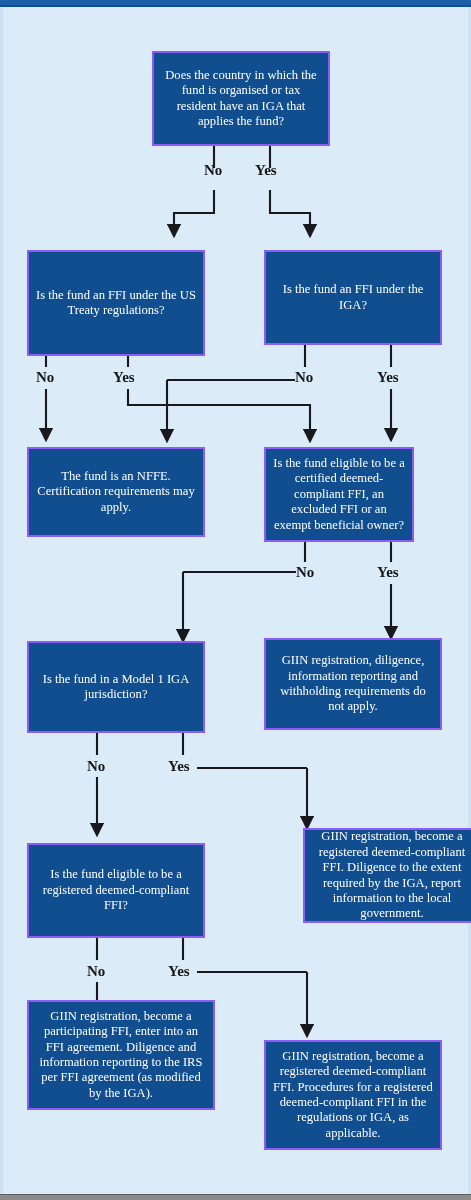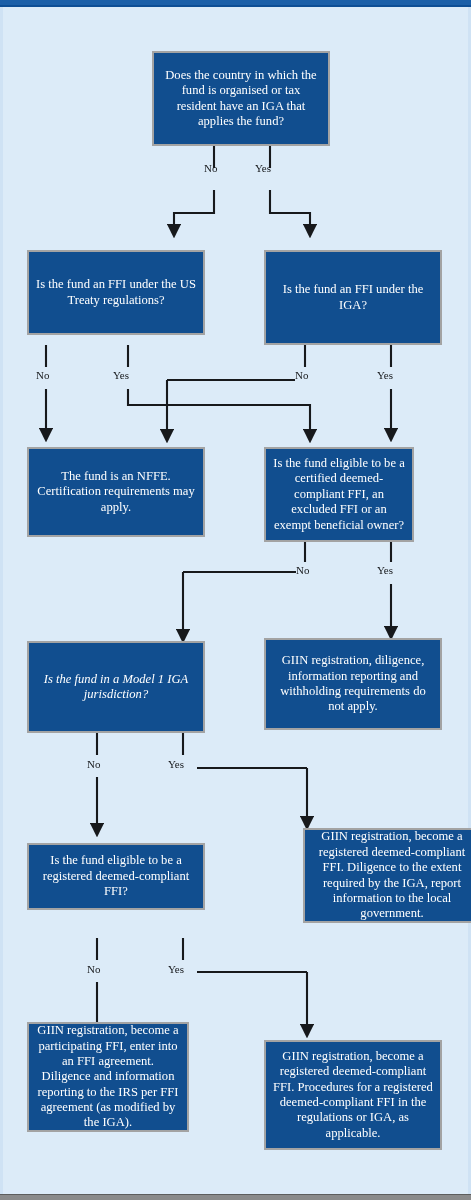--- a/index.html
+++ b/index.html
@@ -47,21 +47,21 @@
     position: absolute;
     right: 0; top: 7px; bottom: 6px;
     width: 3px;
     background: #cfe2f4;
   }
 
   .node {
     position: absolute;
     box-sizing: border-box;
     background: #114e8f;
-    border: 2px solid #a3a3a3;
+    border: 2px solid #8b5cf6;
     color: #ffffff;
     display: flex;
     align-items: center;
     justify-content: center;
     text-align: center;
     line-height: 1.22;
     font-size: 12.6px;
     padding: 4px 7px;
   }
   .node span {
@@ -72,24 +72,25 @@
     position: absolute;
     left: 0;
     top: 0;
     width: 471px;
     height: 1200px;
     pointer-events: none;
   }
 
   .edge-label {
     position: absolute;
-    font-size: 11px;
+    font-size: 15px;
     color: #15171a;
     line-height: 1;
     white-space: nowrap;
+    font-weight: bold;
   }
 </style>
 </head>
 <body>
 
 <div id="page">
 
   <div class="edge-left"></div>
   <div class="edge-right"></div>
 
@@ -140,49 +141,49 @@
       <path d="M 183 938 L 183 960"></path>
       <path d="M 197 972 L 307 972"></path>
       <path d="M 307 972 L 307 1031" marker-end="url(#arrow)"></path>
     </g>
   </svg>
 
   <div class="node" style="left:152px; top:51px; width:178px; height:95px;">
     <span>Does the country in which the fund is organised or tax resident have an IGA that applies the fund?</span>
   </div>
 
-  <div class="node" style="left:27px; top:250px; width:178px; height:85px;">
+  <div class="node" style="left:27px; top:250px; width:178px; height:106px;">
     <span>Is the fund an FFI under the US Treaty regulations?</span>
   </div>
   <div class="node" style="left:27px; top:447px; width:178px; height:90px;">
     <span>The fund is an NFFE. Certification requirements may apply.</span>
   </div>
 
   <div class="node" style="left:264px; top:250px; width:178px; height:95px;">
     <span>Is the fund an FFI under the IGA?</span>
   </div>
   <div class="node" style="left:264px; top:447px; width:150px; height:95px;">
     <span>Is the fund eligible to be a certified deemed-compliant FFI, an excluded FFI or an exempt beneficial owner?</span>
   </div>
 
-  <div class="node" style="left:27px; top:641px; width:178px; height:92px;font-style:italic;">
+  <div class="node" style="left:27px; top:641px; width:178px; height:92px;">
     <span>Is the fund in a Model 1 IGA jurisdiction?</span>
   </div>
   <div class="node" style="left:264px; top:638px; width:178px; height:92px;justify-content:center;">
     <span>GIIN registration, diligence, information reporting and withholding requirements do not apply.</span>
   </div>
 
-  <div class="node" style="left:27px; top:843px; width:178px; height:67px;">
+  <div class="node" style="left:27px; top:843px; width:178px; height:95px;">
     <span>Is the fund eligible to be a registered deemed-compliant FFI?</span>
   </div>
   <div class="node" style="left:264px; top:828px; width:178px; height:95px;margin-left:39px;">
     <span>GIIN registration, become a registered deemed-compliant FFI. Diligence to the extent required by the IGA, report information to the local government.</span>
   </div>
 
-  <div class="node" style="left:27px; top:1022px; width:162px; height:110px;">
+  <div class="node" style="left:27px; top:1000px; width:188px; height:110px;">
     <span>GIIN registration, become a participating FFI, enter into an FFI agreement. Diligence and information reporting to the IRS per FFI agreement (as modified by the IGA).</span>
   </div>
   <div class="node" style="left:264px; top:1040px; width:178px; height:110px;">
     <span>GIIN registration, become a registered deemed-compliant FFI. Procedures for a registered deemed-compliant FFI in the regulations or IGA, as applicable.</span>
   </div>
 
   <div class="edge-label" style="left:204px; top:163px;">No</div>
   <div class="edge-label" style="left:255px; top:163px;">Yes</div>
 
   <div class="edge-label" style="left:36px; top:370px;">No</div>

